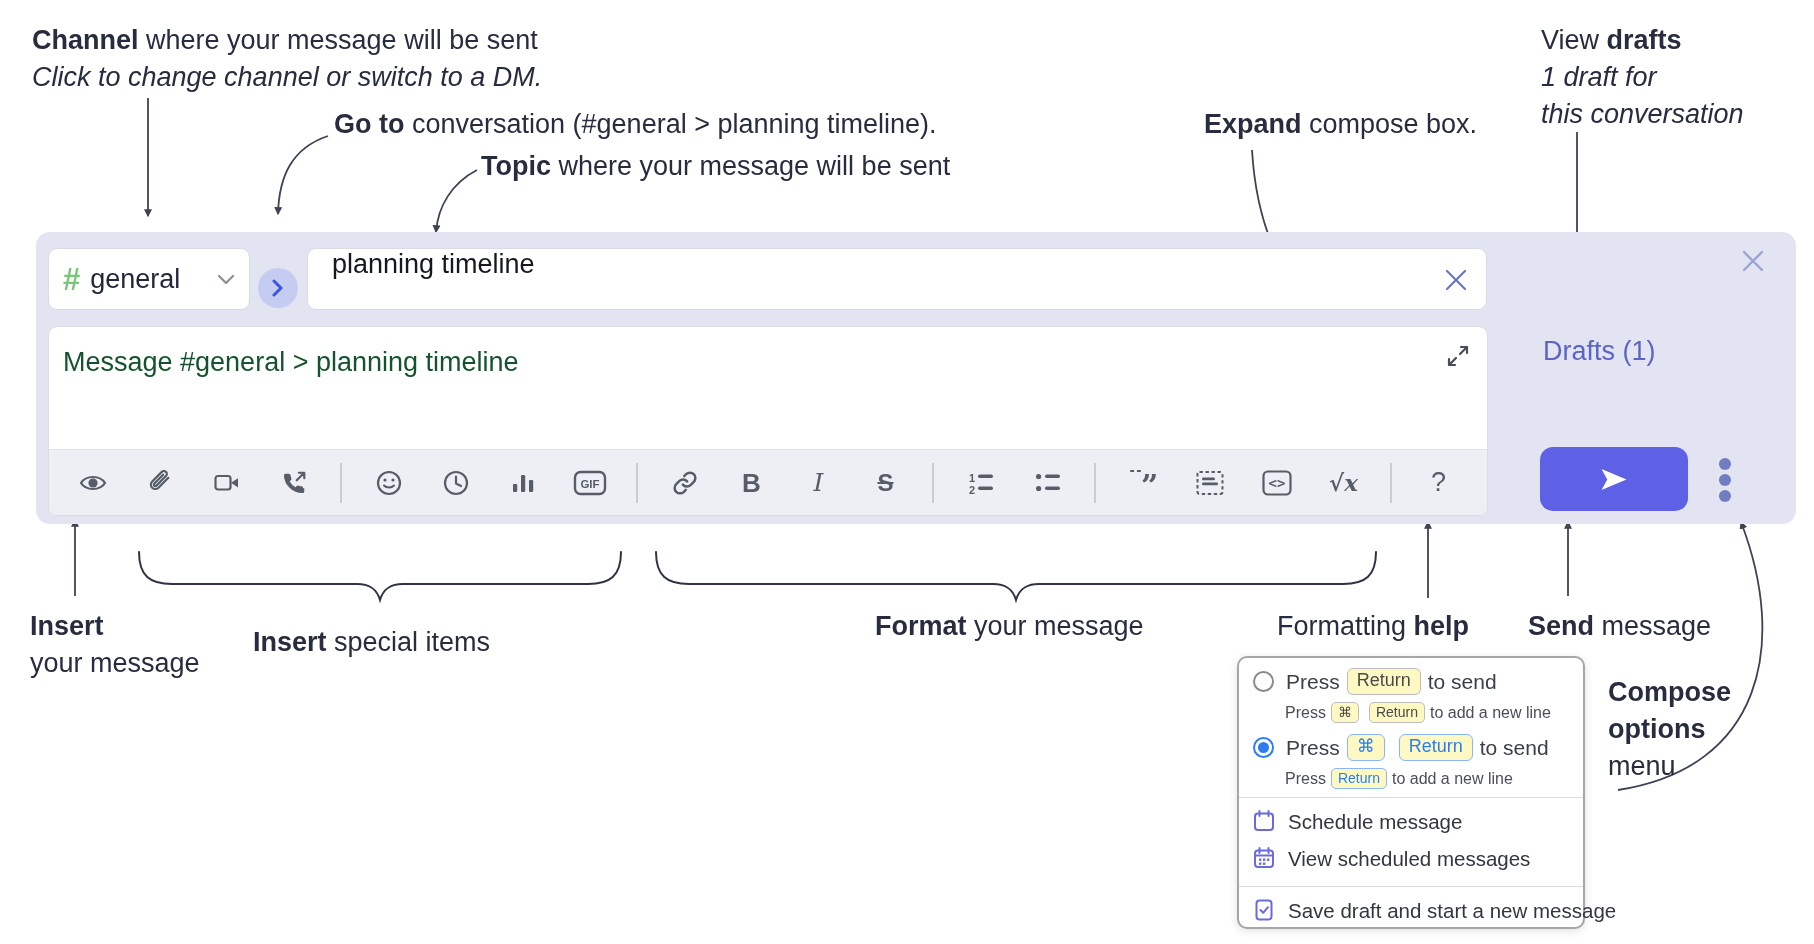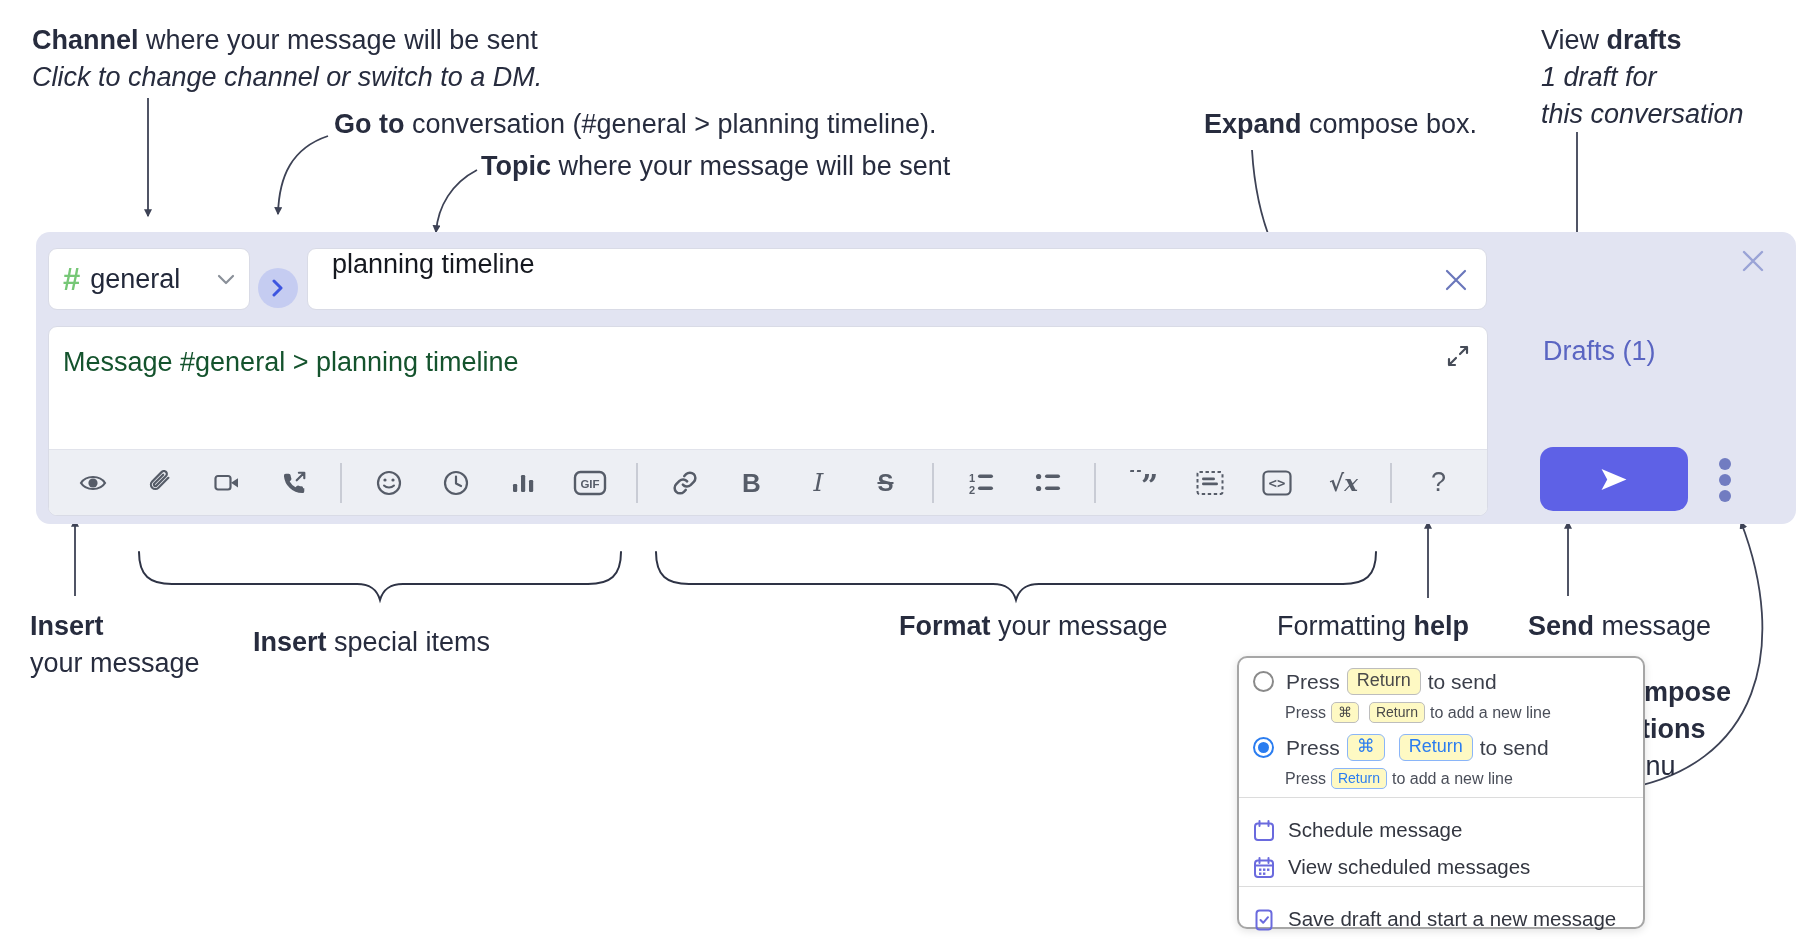--- a/index.html
+++ b/index.html
@@ -70,35 +70,35 @@
     position:absolute;
   }
   #compose-options-button{
     position:absolute;left:1683px;top:226px;width:12px;height:44px;
     display:flex;flex-direction:column;justify-content:space-between;cursor:pointer;
   }
   #compose-options-button span{width:12px;height:12px;border-radius:50%;background:#717cc1;}
 
   
   #compose-options-menu{
-    left:1237px;top:656px;width:408px;height:273px;background:#ffffff;
+    left:1237px;top:656px;width:348px;height:273px;background:#ffffff;
     border:2px solid #a6a6a6;border-radius:10px;box-shadow:0 2px 8px rgba(0,0,0,.12);
     box-sizing:border-box;font-size:21px;color:#3b3f4a;
   }
   .menu-row{position:absolute;left:14px;display:flex;align-items:center;white-space:nowrap;}
   .menu-sub{position:absolute;left:46px;display:flex;align-items:center;font-size:16px;color:#4a4e59;white-space:nowrap;}
   .radio{width:21px;height:21px;border-radius:50%;border:2px solid #8a8a8a;box-sizing:border-box;margin-right:12px;flex:0 0 auto;cursor:pointer;}
   .radio.sel{border-color:#2b7df0;position:relative;}
   .radio.sel::after{content:"";position:absolute;left:3px;top:3px;right:3px;bottom:3px;border-radius:50%;background:#2b7df0;}
   .kbd{display:inline-block;border:1.5px solid #bdbdbd;border-radius:6px;padding:0px 9px 2px;
        background:#fef9c3;color:#4a4a4a;font-size:18px;line-height:23px;margin:0 7px;}
   .kbd.sm{font-size:14px;padding:0 6px 1px;line-height:18px;border-radius:5px;margin:0 5px;}
   .kbd.blue{border-color:#8ab5f8;color:#2b7df0;}
   .menu-divider{position:absolute;left:0;right:0;height:1px;background:#dcdcdc;}
-  .menu-item{position:absolute;left:14px;display:flex;align-items:flex-end;gap:13px;font-size:20.5px;color:#333640;white-space:nowrap;cursor:pointer;margin-top:8px;}
+  .menu-item{position:absolute;left:14px;display:flex;align-items:flex-start;gap:13px;font-size:20.5px;color:#333640;white-space:nowrap;cursor:pointer;}
 
   svg{display:block;}
   #annotation-arrows{left:0;top:0;pointer-events:none;}
 </style>
 </head>
 <body>
 
 <svg id="annotation-arrows" class="abs" width="1814" height="944" viewBox="0 0 1814 944">
   <defs>
     <marker id="ah" markerWidth="10" markerHeight="10" refX="6.8" refY="4" orient="auto" markerUnits="userSpaceOnUse">
@@ -147,21 +147,21 @@
 
 <div class="ann" style="left:30px;top:608px;">
   <div class="b">Insert</div>
   <div>your message</div>
 </div>
 
 <div class="ann" style="left:253px;top:608px;margin-top:16px;">
   <span class="b">Insert</span><span> special items</span>
 </div>
 
-<div class="ann" style="left:875px;top:608px;margin-left:24px;">
+<div class="ann" style="left:875px;top:608px;">
   <span class="b">Format</span><span> your message</span>
 </div>
 
 <div class="ann" style="left:1277px;top:608px;">
   <span>Formatting </span><span class="b">help</span>
 </div>
 
 <div class="ann" style="left:1528px;top:608px;">
   <span class="b">Send</span><span> message</span>
 </div>

